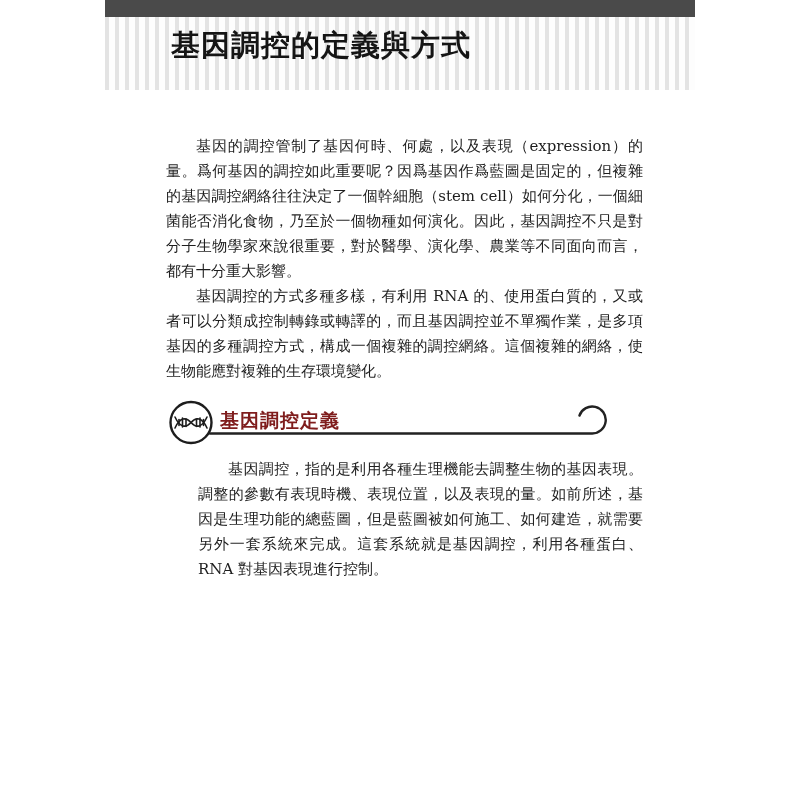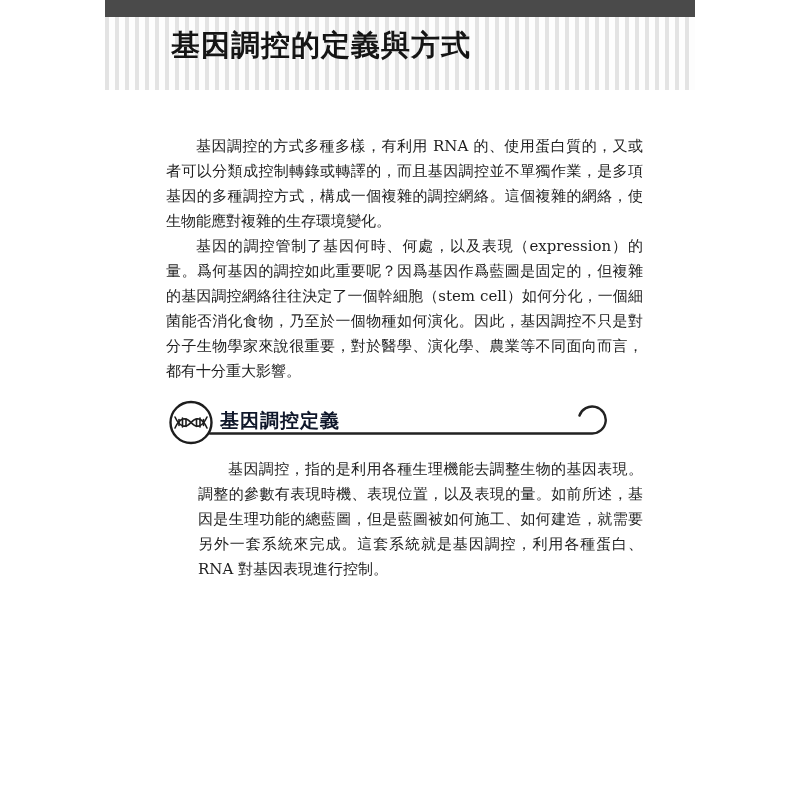--- a/index.html
+++ b/index.html
@@ -37,21 +37,21 @@
     padding-top:1px;
     box-decoration-break:clone; -webkit-box-decoration-break:clone;
   }
 
   
   .section-row { position:relative; height:46px; margin:15px 0 12px 0; }
   .section-svg { position:absolute; left:2px; top:0; overflow:visible; }
   .section-label {
     position:absolute; left:54px; top:9px;
     font-family:"DejaVu Sans","Liberation Sans",sans-serif;
-    font-weight:bold; font-size:19px; letter-spacing:1px; color:#0f172a;
+    font-weight:bold; font-size:19px; letter-spacing:1px; color:#7f1d1d;
     white-space:nowrap;
   }
 
   
   .footer {
     position:absolute; left:147px; top:745px;
     font-family:"DejaVu Sans","Liberation Sans",sans-serif;
     font-size:13px; color:#000000;margin-left:37px;
   }
   .book-title { margin-left:20px; }
@@ -63,23 +63,23 @@
 
   <div class="header">
     <div class="header-bar"></div>
     <div class="header-stripes">
       <h1 class="page-title">基因調控的定義與方式</h1>
     </div>
   </div>
 
   <div class="body-text">
 
+    <p class="para para-gap">基因的調控管制了基因何時、何處，以及表現（expression）的量。爲何基因的調控如此重要呢？因爲基因作爲藍圖是固定的，但複雜的基因調控網絡往往決定了一個幹細胞（stem cell）如何分化，一個細菌能否消化食物，乃至於一個物種如何演化。因此，基因調控不只是對分子生物學家來說很重要，對於醫學、演化學、農業等不同面向而言，都有十分重大影響。</p>
+
     <p class="para">基因調控的方式多種多樣，有利用 RNA 的、使用蛋白質的，又或者可以分類成控制轉錄或轉譯的，而且基因調控並不單獨作業，是多項基因的多種調控方式，構成一個複雜的調控網絡。這個複雜的網絡，使生物能應對複雜的生存環境變化。</p>
-
-    <p class="para para-gap">基因的調控管制了基因何時、何處，以及表現（expression）的量。爲何基因的調控如此重要呢？因爲基因作爲藍圖是固定的，但複雜的基因調控網絡往往決定了一個幹細胞（stem cell）如何分化，一個細菌能否消化食物，乃至於一個物種如何演化。因此，基因調控不只是對分子生物學家來說很重要，對於醫學、演化學、農業等不同面向而言，都有十分重大影響。</p>
 
     <div class="section-row">
       <svg class="section-svg" width="448" height="50" viewBox="0 0 448 50">
 
         <path d="M42 34.5 H424 a13.5 13.5 0 1 0 -12.5 -18" fill="none" stroke="#222" stroke-width="2.4" stroke-linecap="round"></path>
 
         <circle cx="23" cy="23.5" r="20.5" fill="#ffffff" stroke="#1d1d1d" stroke-width="2.4"></circle>
 
         <g fill="none" stroke="#1d1d1d" stroke-width="1.6" stroke-linecap="round">
           <path d="M7 29 C12 18 18 18 23 23.5 C28 29 34 29 39 18"></path>

